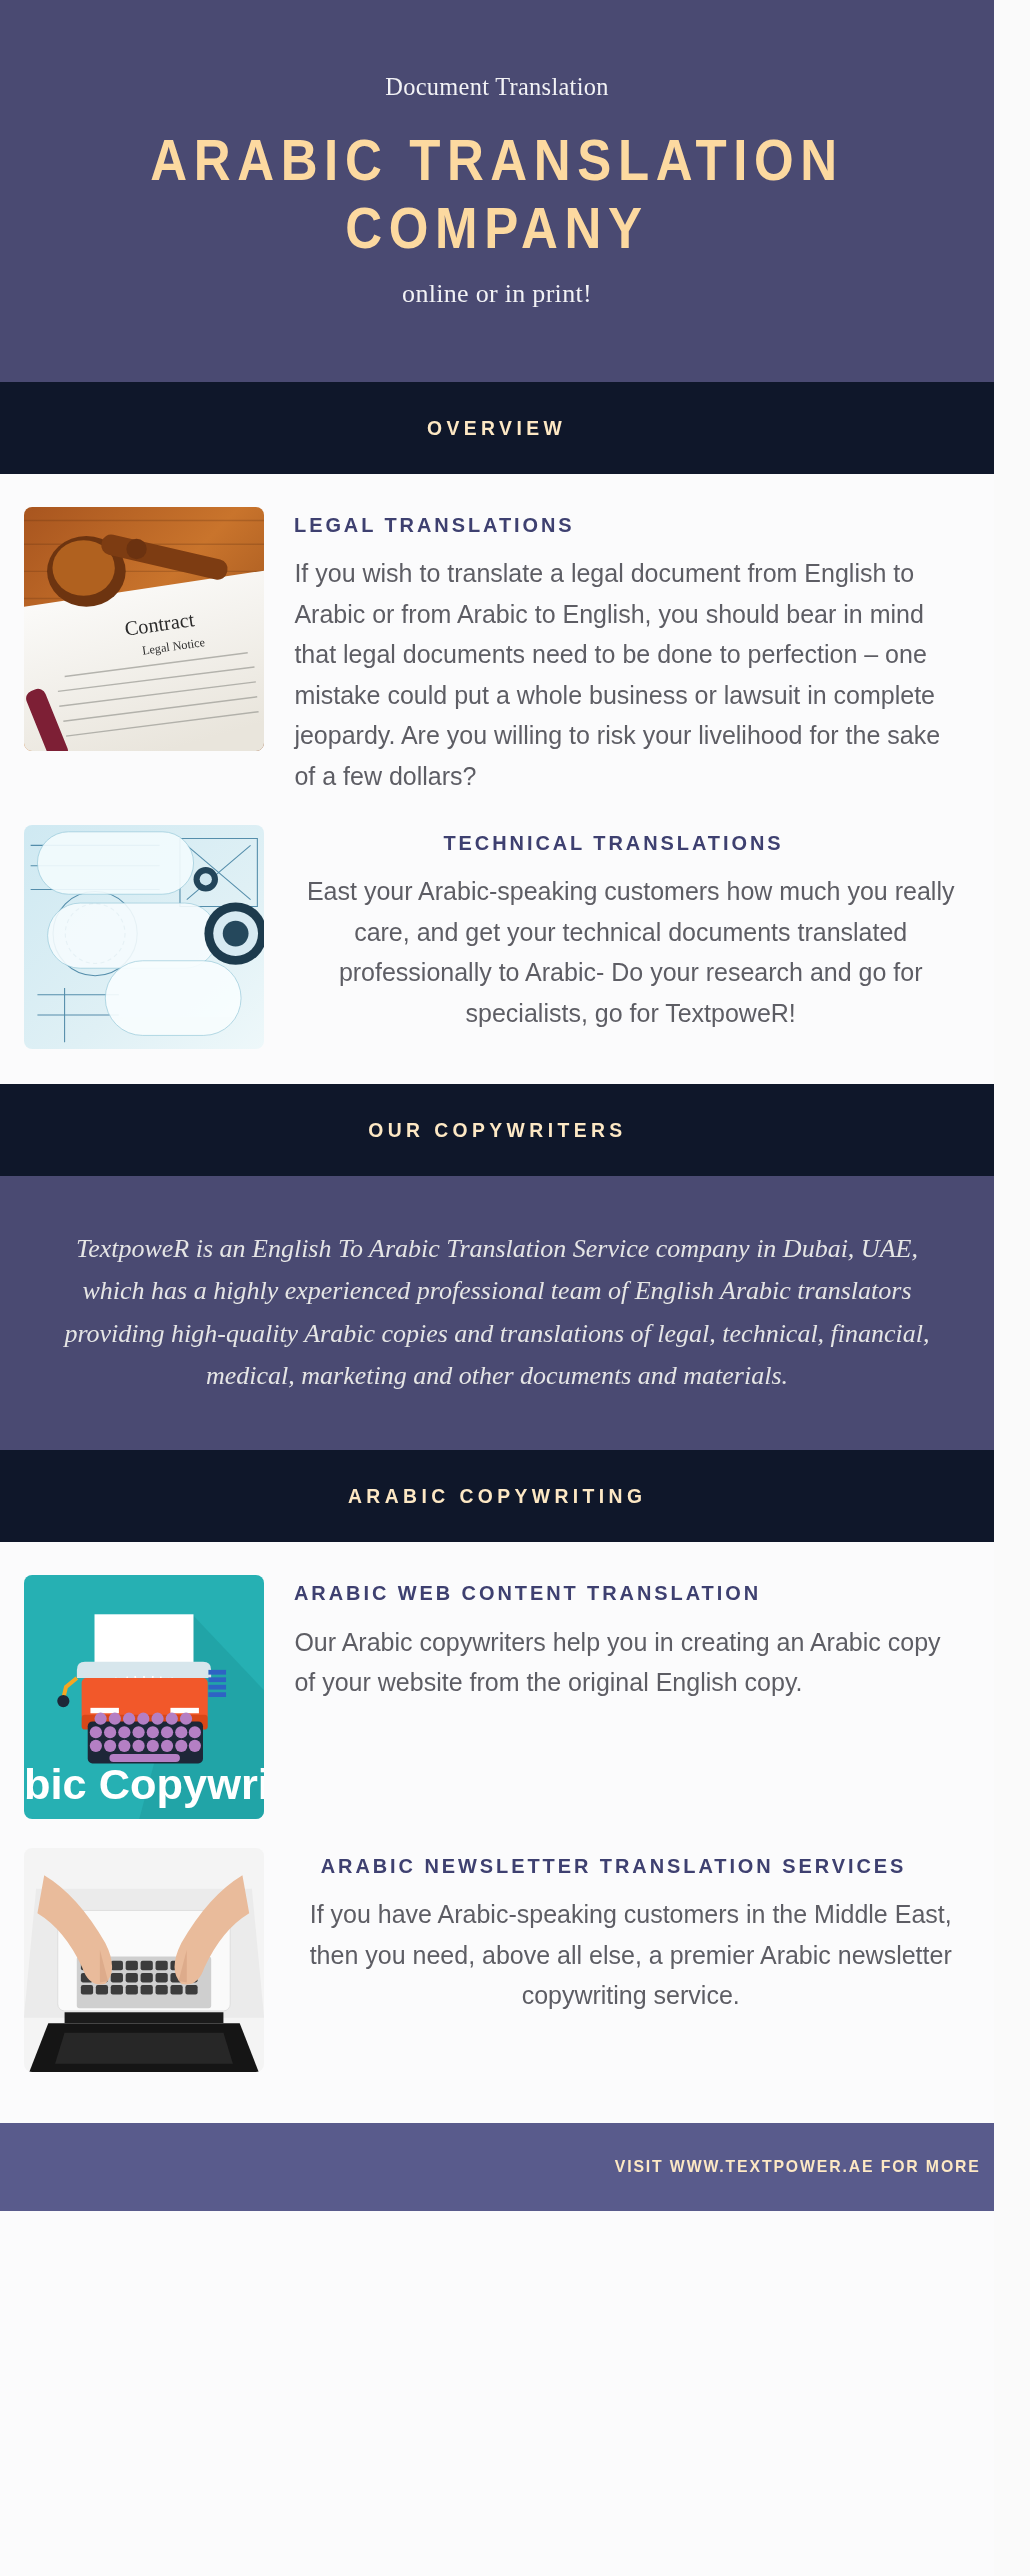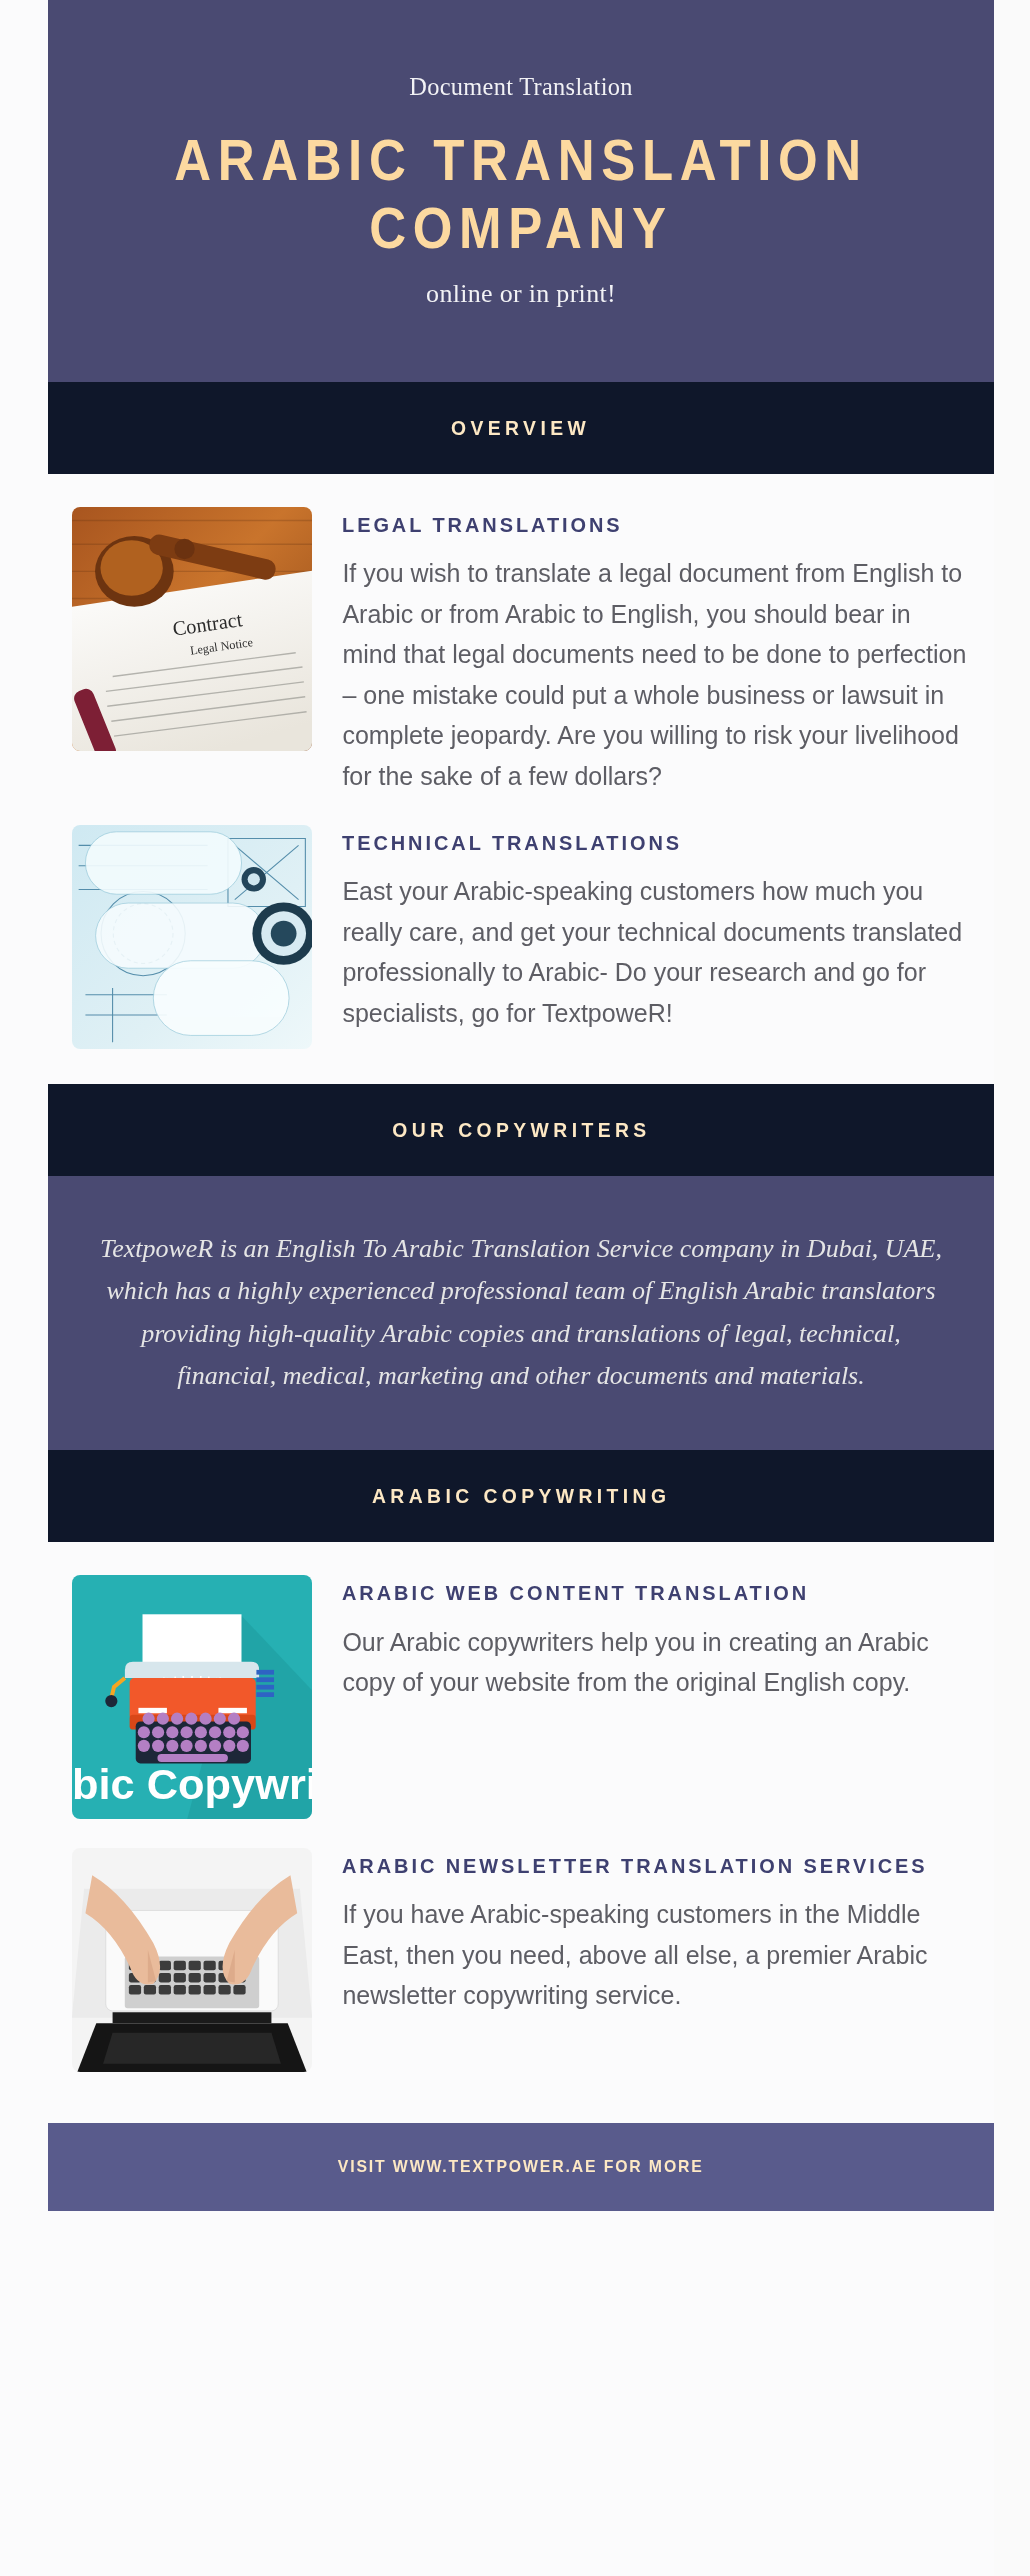--- a/index.html
+++ b/index.html
@@ -6,21 +6,20 @@
   html, body {
     width:1030px;
     background:#fafafa;
     font-family:"Liberation Sans", sans-serif;
   }
   .page {
     width:994px;
     min-height:2576px;
     position:relative;
     background:#fbfbfc;
-    padding-left:48px;
   }
 
   
   .hero {
     background:#4a4a72;
     height:382px;
     display:flex;
     flex-direction:column;
     align-items:center;
     justify-content:center;
@@ -69,21 +68,21 @@
 
   
   .light-block { background:#fbfbfc; padding:33px 0 35px 0; }
 
   .row {
     display:flex;
     align-items:flex-start;
     padding:0 27px 0 24.4px;
     margin-bottom:28.5px;
   }
-  .row:last-child { margin-bottom:0; }
+  .row:last-child { margin-bottom:0;text-align:center; }
 
   .thumb {
     width:240px;
     min-width:240px;
     height:244px;
     border-radius:8.1px;
     overflow:hidden;
     margin-right:30px;
     position:relative;
   }
@@ -122,21 +121,21 @@
     line-height:1.63;
     text-align:center;
   }
 
   
   .footer {
     background:#595b8c;
     height:88px;
     display:flex;
     align-items:center;
-    justify-content:center;
+    justify-content:flex-end;
   }
   .footer-text {
     color:#fde8c4;
     font-weight:bold;
     font-size:17px;
     letter-spacing:2px;
     transform:scaleX(0.93);
   }
   .spacer-top { height:16.3px; background:#fbfbfc; }
 </style>

